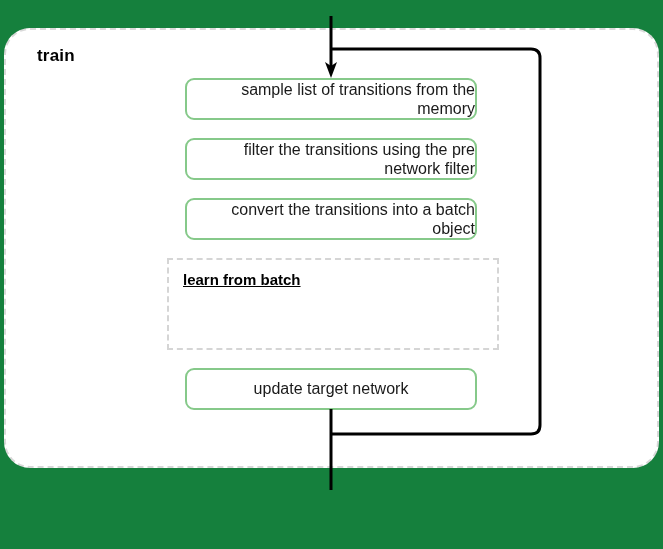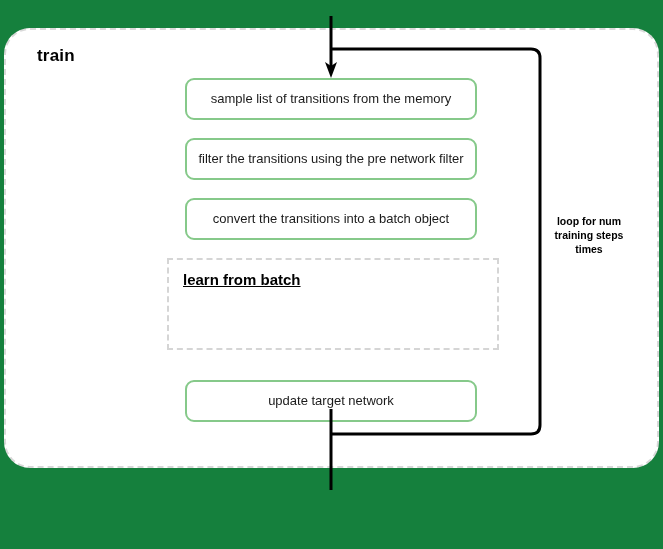--- a/index.html
+++ b/index.html
@@ -47,30 +47,30 @@
     height: 42px;
     background: #ffffff;
     border: 2px solid #86c98a;
     border-radius: 9px;
     box-sizing: border-box;
     display: flex;
     align-items: center;
     justify-content: center;
   }
   .proc-box .proc-label {
-    font-size: 13px;
+    font-size: 16px;
     color: #1a1a1a;
     text-align: right;
     line-height: 1.2;
   }
 
   #box-sample   { top: 78px; }
   #box-filter   { top: 138px; }
   #box-convert  { top: 198px; }
-  #box-update   { top: 380px; }
+  #box-update   { top: 368px; }
 
   
   #learn-group {
     position: absolute;
     left: 167px;
     top: 258px;
     width: 332px;
     height: 92px;
     background: #ffffff;
     border: 2px dashed #d5d5d5;
@@ -133,21 +133,20 @@
   </div>
 
   <div id="learn-group">
     <div id="learn-group-title">learn from batch</div>
   </div>
 
   <div class="proc-box" id="box-update">
     <span class="proc-label">update target network</span>
   </div>
 
-  <div id="loop-label">loop for num training steps times</div>
 
   <svg id="connectors" viewBox="0 0 663 549" xmlns="http://www.w3.org/2000/svg">
 
     <path d="M331,16 L331,66" stroke="#000000" stroke-width="3" fill="none"></path>
     <path d="M331,66 L325,62 L331,78 L337,62 Z" fill="#000000"></path>
 
     <path d="M331,49 L531,49 Q540,49 540,58 L540,425 Q540,434 531,434 L331,434" stroke="#000000" stroke-width="3" fill="none" stroke-linecap="butt"></path>
 
     <path d="M331,409 L331,490" stroke="#000000" stroke-width="3" fill="none"></path>
   </svg>

